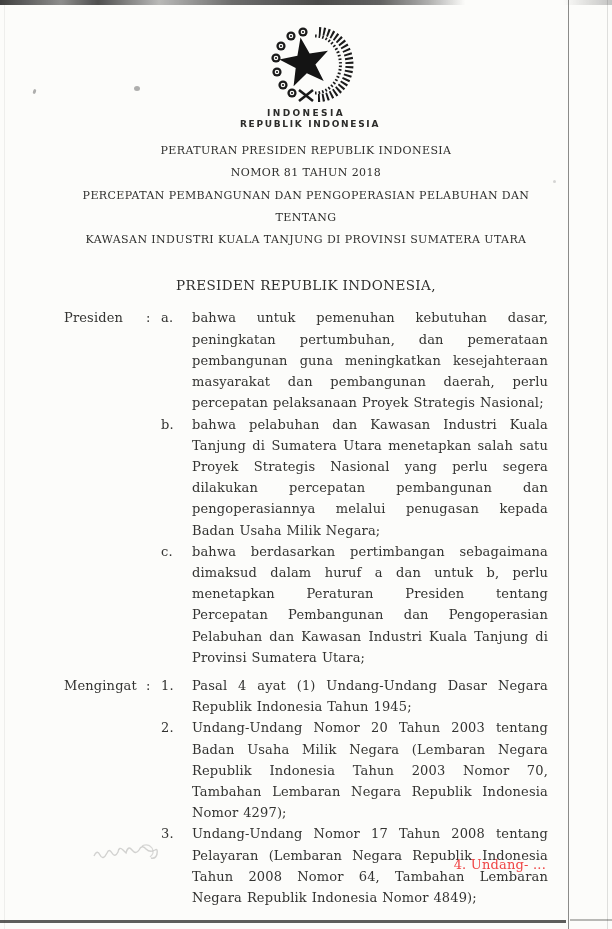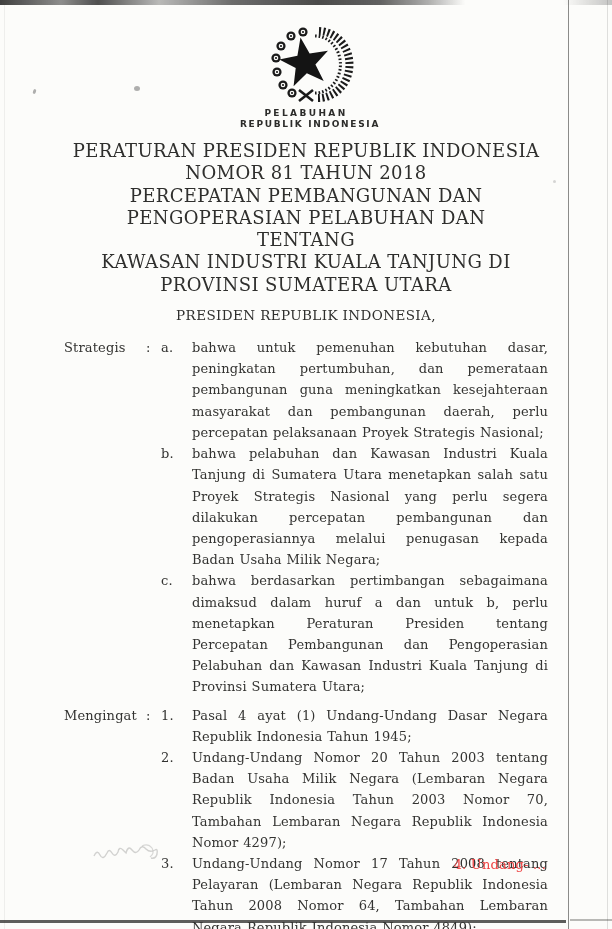--- a/index.html
+++ b/index.html
@@ -39,23 +39,23 @@
   .institution{
     position:absolute; top:108px; left:0; width:612px; text-align:center;
     font-family:"DejaVu Sans","Liberation Sans",sans-serif;
     font-size:9px; line-height:10.5px; color:#2c2c2a; font-weight:bold;
   }
   .institution .l1{ letter-spacing:2.4px; }
   .institution .l2{ letter-spacing:1.7px;padding-left:8px; }
 
   
   .content{ position:absolute; left:64px; top:140px; width:484px; }
-  .doc-title{ text-align:center; font-size:18px; line-height:22.3px; letter-spacing:.4px; color:#2f2f2d; }
+  .doc-title{ text-align:center; font-size:11px; line-height:22.3px; letter-spacing:.4px; color:#2f2f2d; }
   .invocation{ text-align:center; font-size:13.5px; letter-spacing:.4px; margin-top:13px; color:#2f2f2d; }
-  .issuer{ text-align:center; font-size:13.5px; letter-spacing:.4px; margin-top:11px; color:#2f2f2d; }
+  .issuer{ text-align:center; font-size:13.5px; letter-spacing:.4px; margin-top:26px; color:#2f2f2d; }
 
   .clause{ display:flex; font-size:13px; line-height:21.2px; letter-spacing:.15px; }
   .clause.considering{ margin-top:14px; }
   .clause.recalling{ margin-top:7px; }
   .clause-label{ width:82px; flex:0 0 82px; }
   .clause-colon{ width:15px; flex:0 0 15px; }
   .clause-items{ flex:1; }
   .clause-item{ display:flex; }
   .clause-marker{ width:31px; flex:0 0 31px; }
   .clause-text{ flex:1; text-align:justify; word-spacing:.6px; }
@@ -124,38 +124,38 @@
           <circle r="4.6" fill="#1b1b1b"></circle>
           <circle r="2.3" fill="#fcfcfa"></circle>
           <circle r="1.1" fill="#1b1b1b"></circle>
         </g>
     </g>
     <polygon transform="rotate(-10 51 37)" fill="#141414" points="51,11 57.2,28.5 75.7,29 61,40.2 66.3,58 51,47.5 35.7,58 41,40.2 26.3,29 44.8,28.5"></polygon>
     <path d="M45 64 L59 75 M59 64 L45 75" stroke="#1b1b1b" stroke-width="2.6"></path>
   </svg>
 
   <div class="institution">
-    <div class="l1">PELABUHAN</div>
+    <div class="l1">INDONESIA</div>
     <div class="l2">REPUBLIK INDONESIA</div>
   </div>
 
   <div class="content">
 
     <div class="doc-title">
       <div>PERATURAN PRESIDEN REPUBLIK INDONESIA</div>
       <div>NOMOR 81 TAHUN 2018</div>
       <div>PERCEPATAN PEMBANGUNAN DAN PENGOPERASIAN PELABUHAN DAN</div>
       <div>TENTANG</div>
       <div>KAWASAN INDUSTRI KUALA TANJUNG DI PROVINSI SUMATERA UTARA</div>
     </div>
 
     <div class="issuer">PRESIDEN REPUBLIK INDONESIA,</div>
 
     <div class="clause considering">
-      <div class="clause-label">Strategis</div>
+      <div class="clause-label">Presiden</div>
       <div class="clause-colon">:</div>
       <div class="clause-items">
         <div class="clause-item">
           <div class="clause-marker">a.</div>
           <p class="clause-text">bahwa untuk pemenuhan kebutuhan dasar, peningkatan pertumbuhan, dan pemerataan pembangunan guna meningkatkan kesejahteraan masyarakat dan pembangunan daerah, perlu percepatan pelaksanaan Proyek Strategis Nasional;</p>
         </div>
         <div class="clause-item">
           <div class="clause-marker">b.</div>
           <p class="clause-text">bahwa pelabuhan dan Kawasan Industri Kuala Tanjung di Sumatera Utara menetapkan salah satu Proyek Strategis Nasional yang perlu segera dilakukan percepatan pembangunan dan pengoperasiannya melalui penugasan kepada Badan Usaha Milik Negara;</p>
         </div>

